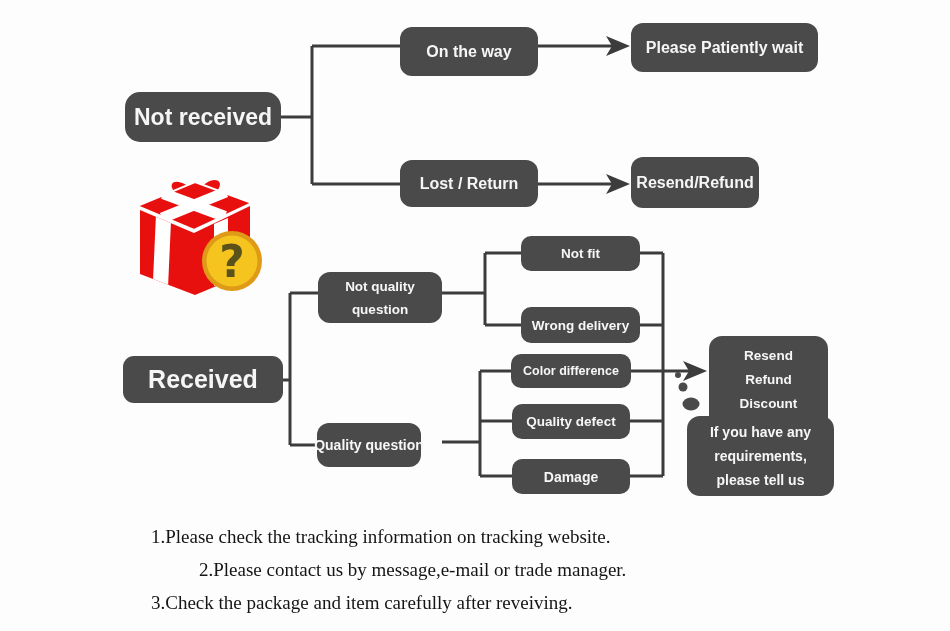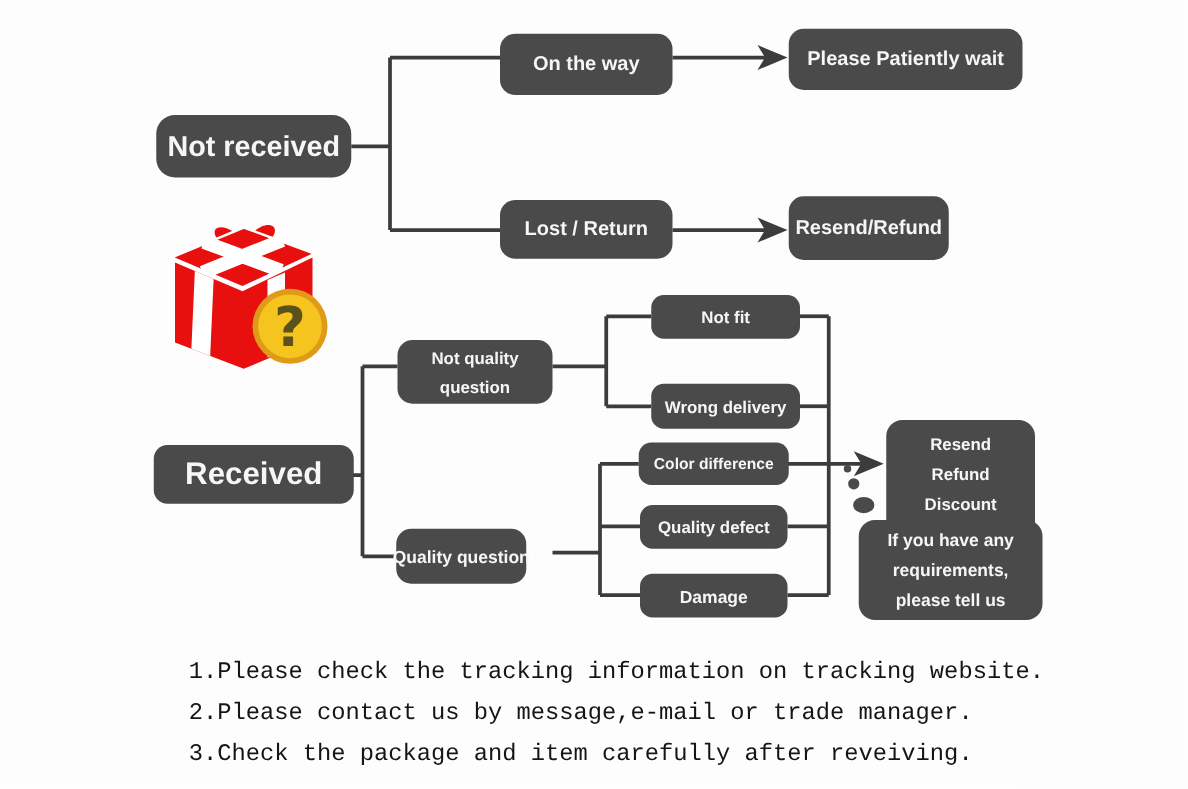--- a/index.html
+++ b/index.html
@@ -19,21 +19,21 @@
     font-weight:bold;text-align:center;
     box-sizing:border-box;white-space:nowrap;
   }
   .node span{display:block;}
   .connector-layer{position:absolute;left:0;top:0;pointer-events:none;}
   .connector-layer path{stroke:var(--line,#3c3c3c);stroke-width:3;fill:none;}
   .connector-layer .head{fill:var(--line,#3c3c3c);stroke:none;}
   .dots ellipse,.dots circle{fill:var(--node-fill,#4a4a4a);}
   .note{
     position:absolute;left:151px;
-    font-family:Liberation Mono, monospace;
+    font-family:Liberation Serif, serif;
     font-size:19px;color:#151515;white-space:nowrap;
   }
 </style>
 </head>
 <body>
 
 <div id="canvas">
 
   <svg class="connector-layer" width="950" height="631" viewBox="0 0 950 631">
 
@@ -176,16 +176,16 @@
     <span>Others</span>
   </div>
 
   <div class="node" style="left:687px;top:416px;width:147px;height:80px;border-radius:13px;font-size:14px;line-height:24px;">
     <span>If you have any</span>
     <span>requirements,</span>
     <span>please tell us</span>
   </div>
 
   <div class="note" style="top:526px;">1.Please check the tracking information on tracking website.</div>
-  <div class="note" style="top:559px;">2.Please contact us by message,e-mail or trade manager.</div>
+  <div class="note" style="top:559px;margin-left:48px;">2.Please contact us by message,e-mail or trade manager.</div>
   <div class="note" style="top:592px;">3.Check the package and item carefully after reveiving.</div>
 
 </div>
 
 </body></html>

